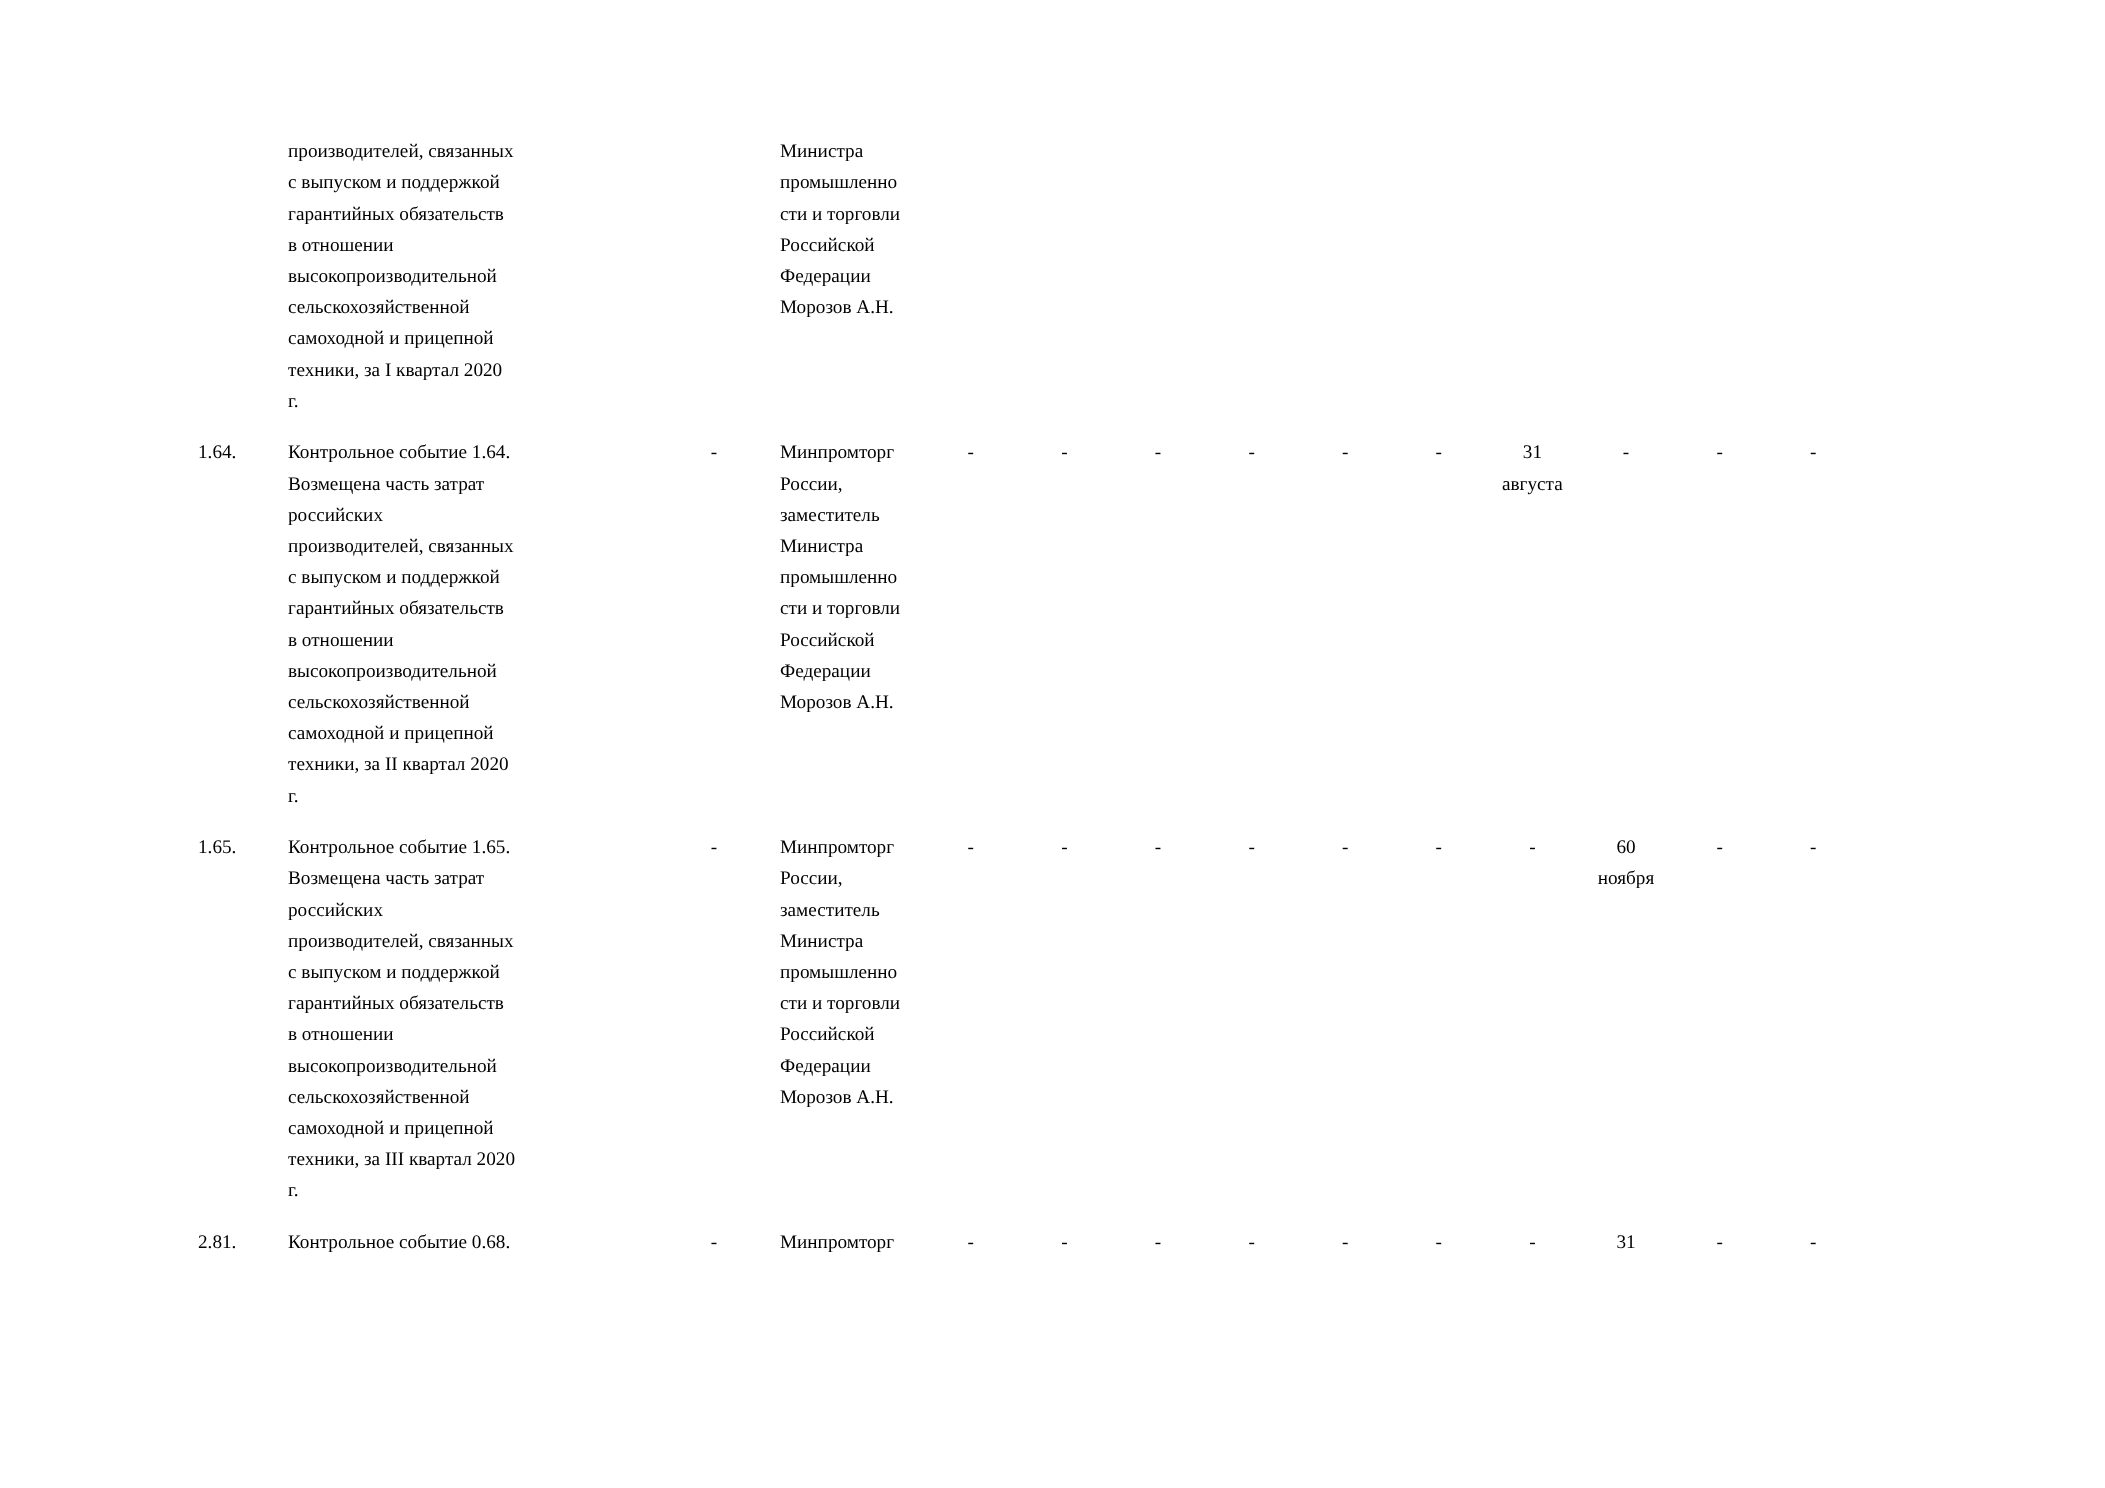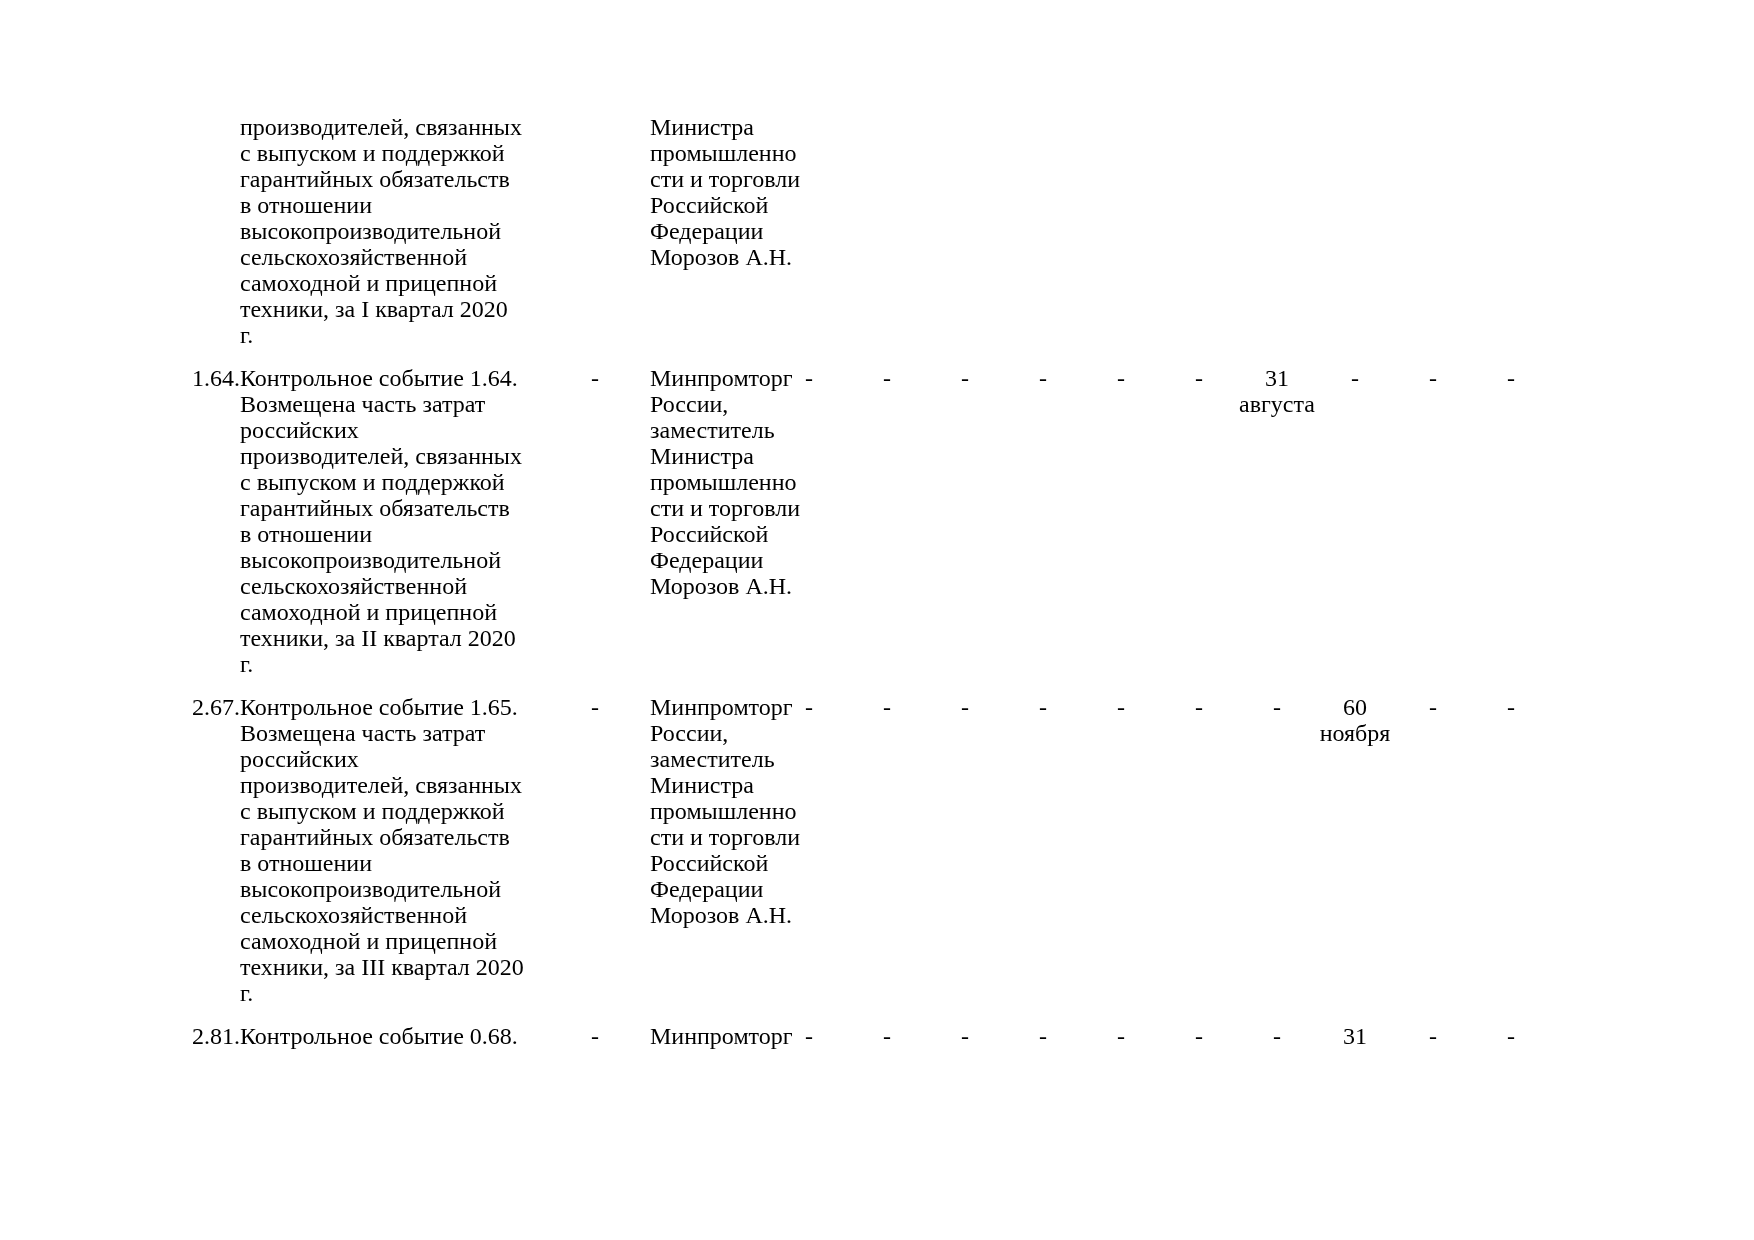--- a/index.html
+++ b/index.html
@@ -10,34 +10,34 @@
     background: #ffffff;
     overflow: hidden;
   }
   .page {
     position: relative;
     width: 1754px;
     height: 1240px;
     background: #ffffff;
     color: #000000;
     font-family: "Liberation Serif", "DejaVu Serif", serif;
-    font-size: 24px;
+    font-size: 16px;
     line-height: 26px;
     padding-top: 114px;
     overflow: hidden;
   }
   .trow {
     display: flex;
     align-items: flex-start;
     margin-left: 165px;
     margin-top: 17px;
   }
   .trow-first { margin-top: 0; }
   .cell { white-space: pre; flex: none; }
-  .c-num  { width: 75px; text-align: right; }
+  .c-num  { width: 75px; }
   .c-desc { width: 300px; }
   .c-fund { width: 110px; text-align: center; }
   .c-resp { width: 120px; }
   .c-t    { width: 78px; text-align: center; }
 </style>
 </head>
 <body>
 
 <div class="page">
 
@@ -92,21 +92,21 @@
     <div class="cell c-t">-</div>
     <div class="cell c-t">-</div>
     <div class="cell c-t">31
 августа</div>
     <div class="cell c-t">-</div>
     <div class="cell c-t">-</div>
     <div class="cell c-t">-</div>
   </div>
 
   <div class="trow">
-    <div class="cell c-num">2.67.</div>
+    <div class="cell c-num">1.65.</div>
     <div class="cell c-desc">Контрольное событие 1.65.
 Возмещена часть затрат
 российских
 производителей, связанных
 с выпуском и поддержкой
 гарантийных обязательств
 в отношении
 высокопроизводительной
 сельскохозяйственной
 самоходной и прицепной

